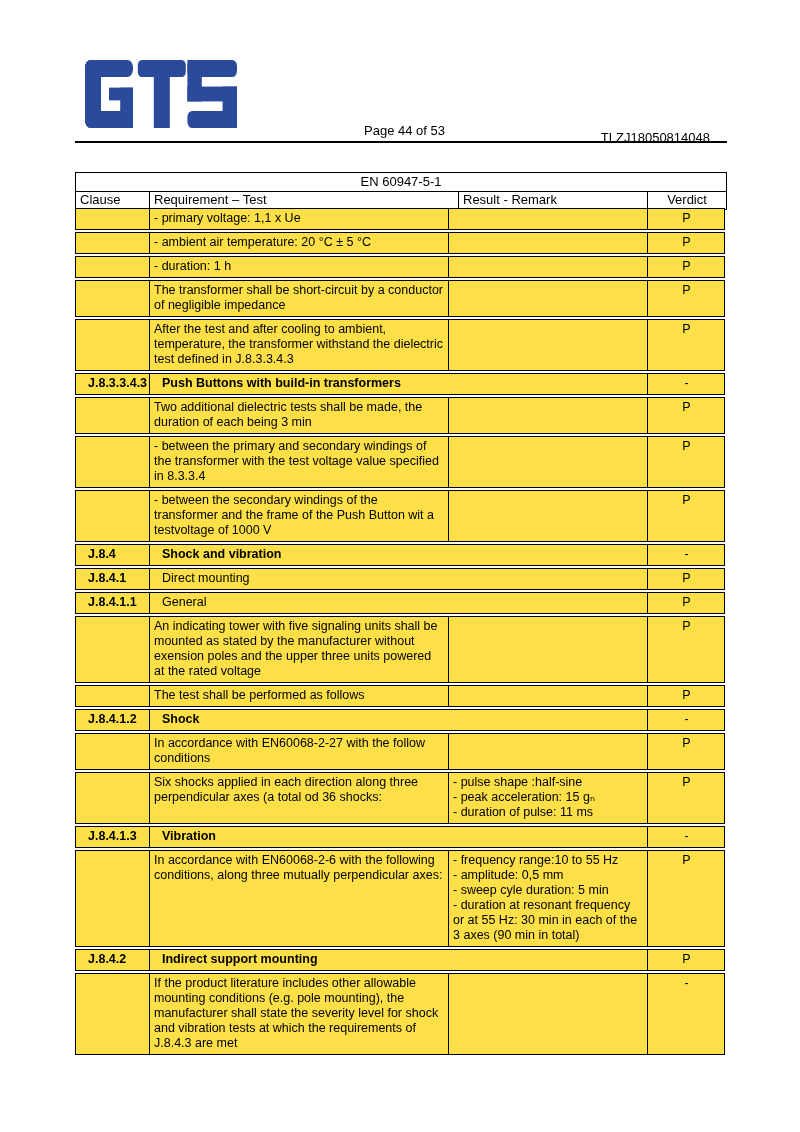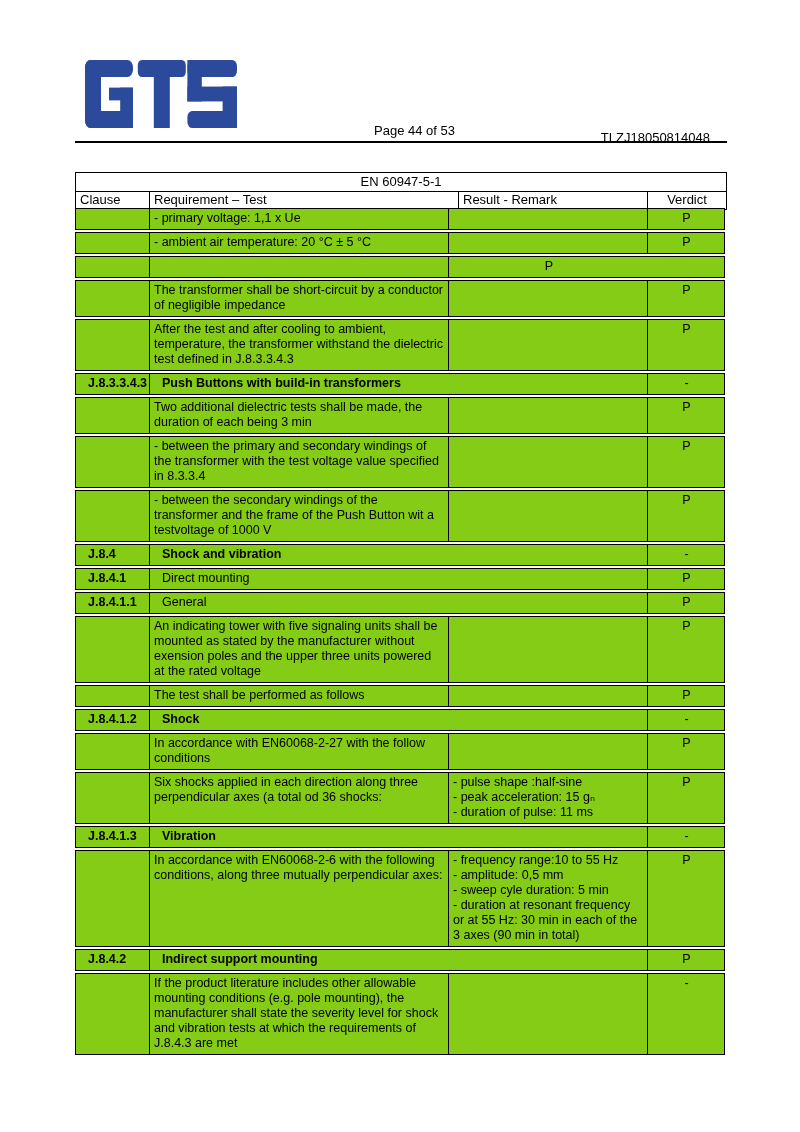--- a/index.html
+++ b/index.html
@@ -6,39 +6,39 @@
   .page{
     position:relative;
     width:800px;height:1132px;
     background:#ffffff;
     font-family:"Liberation Sans","DejaVu Sans",sans-serif;
     color:#000;
     overflow:hidden;
   }
   
   .logo{position:absolute;left:85px;top:60px;width:152px;height:68px;}
-  .page-info{position:absolute;left:374px;top:123px;font-size:13px;}
+  .page-info{position:absolute;left:364px;top:123px;font-size:13px;}
   .report-no{position:absolute;right:90px;top:123px;font-size:13px;margin-top:7px;}
   .header-rule{position:absolute;left:75px;top:141px;width:652px;height:2px;background:#000;}
   
   .std-table{position:absolute;left:75px;top:172px;width:650px;border:1px solid #000;box-sizing:content-box;}
   .std-title{height:18px;line-height:18px;text-align:center;font-size:13px;border-bottom:1px solid #000;}
   .std-cols{display:grid;grid-template-columns:74px 309px 189px 1fr;}
   .std-cols .hcell{font-size:13px;line-height:16px;padding:0 4px 1px 4px;border-right:1px solid #000;box-sizing:border-box;}
   .std-cols .hcell:last-child{border-right:none;text-align:center;}
   
   .tbody{position:absolute;left:75px;top:208px;width:650px;}
   .trow{
     display:grid;
     grid-template-columns:74px 299px 199px 1fr;
     border:1px solid #000;
     margin-bottom:2px;
     min-height:22px;
     box-sizing:border-box;
-    background:#84cc16;
+    background:#fde047;
   }
   .cell{
     font-size:12.5px;line-height:15px;
     padding:2px 3px 3px 4px;
     border-right:1px solid #000;
     box-sizing:border-box;
     white-space:pre-line;
     overflow:hidden;
   }
   .cell.clause{font-weight:bold;}
@@ -93,20 +93,21 @@
         <div class="cell verdict">P</div>
       </div>
       <div class="trow">
         <div class="cell clause"></div>
         <div class="cell req">- ambient air temperature: 20 °C ± 5 °C</div>
         <div class="cell result"></div>
         <div class="cell verdict">P</div>
       </div>
       <div class="trow">
         <div class="cell clause"></div>
+        <div class="cell req">- duration: 1 h</div>
         <div class="cell result"></div>
         <div class="cell verdict">P</div>
       </div>
       <div class="trow">
         <div class="cell clause"></div>
         <div class="cell req">The transformer shall be short-circuit by a conductor of negligible impedance</div>
         <div class="cell result"></div>
         <div class="cell verdict">P</div>
       </div>
       <div class="trow">

